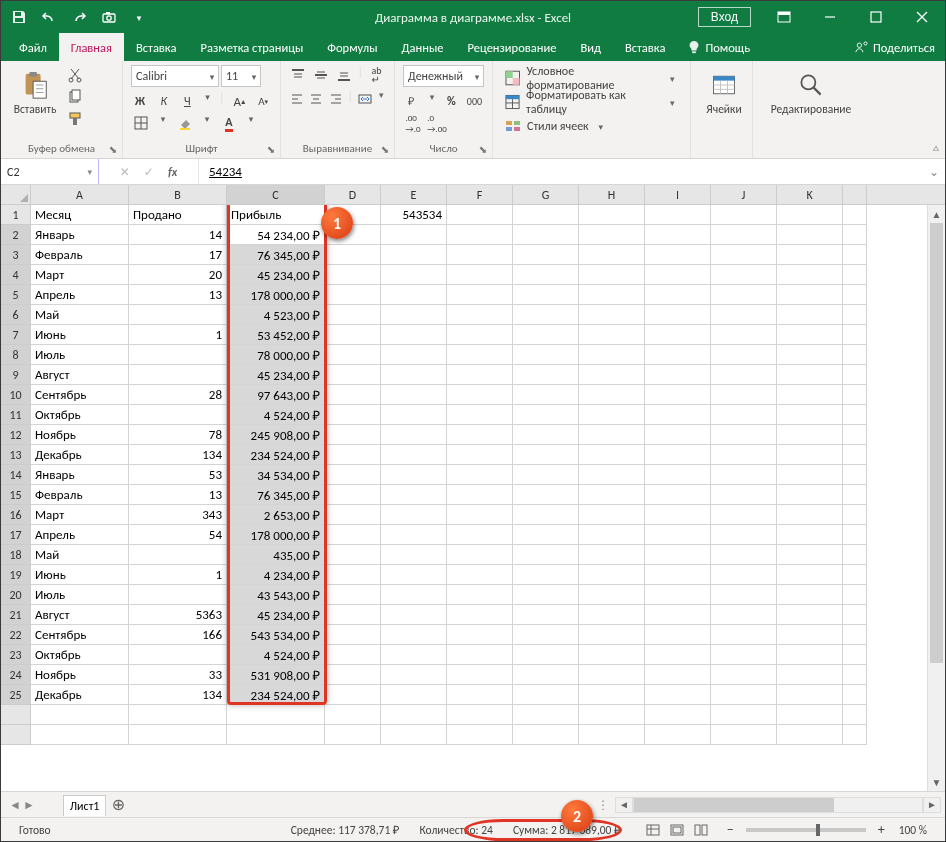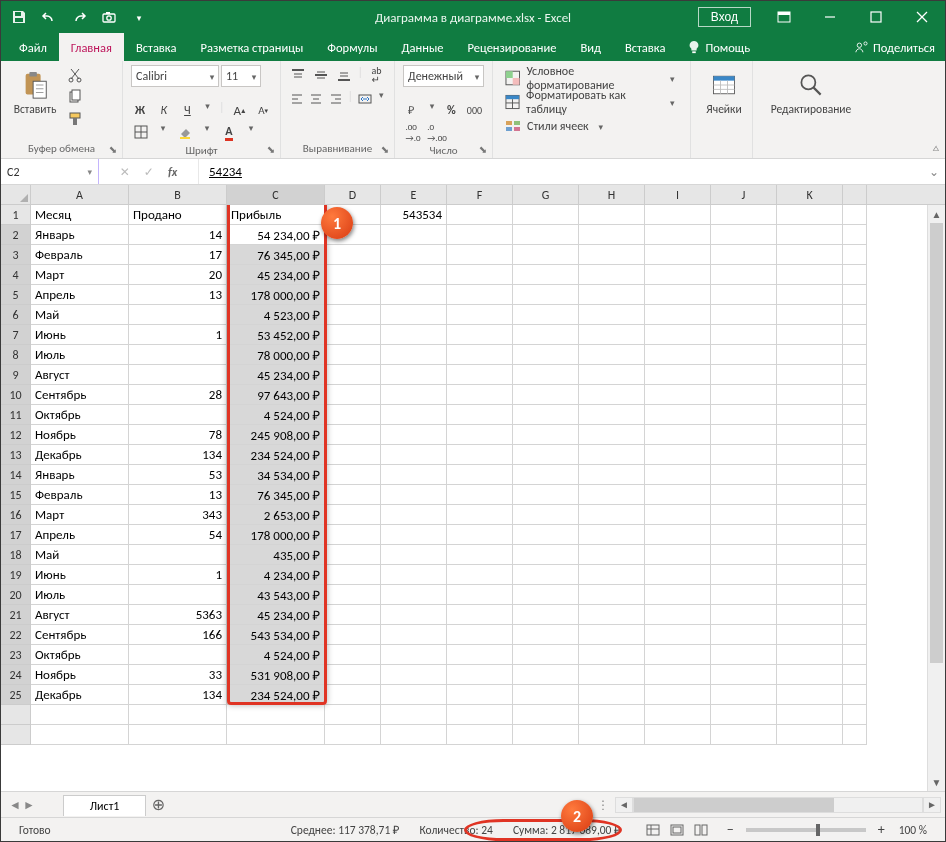--- a/index.html
+++ b/index.html
@@ -25,21 +25,21 @@
   
   .ribbon { height: 98px; background: #f3f2f1; border-bottom: 1px solid #d6d6d6; display: flex; color: #444; position:relative;}
   .ribbon-group { border-right: 1px solid #e1e1e1; display: flex; flex-direction: column; padding: 4px 8px 0 8px; position: relative; }
   .ribbon-group .glabel { font-size: 11px; color: #666; text-align: center; margin-top: auto; padding: 2px 0 3px; }
   .rg-row { display: flex; align-items: flex-start; gap: 4px; }
   .rg-col { display:flex; flex-direction:column; gap:2px; }
   .bigbtn { display: flex; flex-direction: column; align-items: center; width: 52px; padding: 4px 2px; }
   .bigbtn .bi { width: 32px; height: 32px; display: flex; align-items: center; justify-content: center; }
   .bigbtn .bl { font-size: 11.5px; text-align: center; line-height: 13px; margin-top: 2px; }
   .smbtn { width: 20px; height: 20px; display: inline-flex; align-items: center; justify-content: center; border-radius: 2px; }
-  .fontbox { display:flex; align-items:center; gap:2px; margin-bottom:13px;}
+  .fontbox { display:flex; align-items:center; gap:2px; margin-bottom:4px;}
   .fontname { width: 88px; height: 22px; border: 1px solid #c8c6c4; background:#fff; font-size:12px; padding-left:4px; display:flex; align-items:center; }
   .fontsize { width: 40px; height: 22px; border: 1px solid #c8c6c4; background:#fff; font-size:12px; padding-left:4px; display:flex; align-items:center; }
   .dd { width:12px; display:inline-flex; align-items:center; justify-content:center; color:#666; font-size:9px;}
   .launch-icon { position:absolute; right:2px; bottom:2px; width:14px; height:14px; font-size:10px; color:#777; display:flex; align-items:center; justify-content:center;}
   .stylebtn { display:flex; align-items:center; gap:6px; height:22px; padding:0 4px; font-size:12px;}
   .stylebtn svg { width:16px; height:16px; }
 
   
   .formulabar { height: 26px; border-bottom: 1px solid #d6d6d6; display: flex; align-items: stretch; background:#fff; }
   .namebox { width: 98px; border-right: 1px solid #c4b5fd; display: flex; align-items: center; padding: 0 6px; font-size: 12px; color:#333; position:relative;}
@@ -75,21 +75,21 @@
   .cL { width: 24px; }
 
   
   .sel-border { position:absolute; border: 3px solid #e03424; border-radius:4px; pointer-events:none; box-shadow: 0 0 6px rgba(0,0,0,0.3);}
   .callout { position:absolute; width:32px; height:32px; border-radius:50%; background: radial-gradient(circle at 35% 30%, #ff7a3d, #d83a12); color:#fff; font-weight:bold; font-size:16px; display:flex; align-items:center; justify-content:center; box-shadow: 1px 2px 4px rgba(0,0,0,0.5); z-index:30;}
   .sum-oval { position:absolute; border:3px solid #e03424; border-radius: 50% / 100%; height:22px; pointer-events:none; z-index:25;}
 
   
   .sheettabs { height: 26px; border-top: 1px solid #d6d6d6; background: #f3f2f1; display: flex; align-items: center; font-size: 12px; }
   .sheettabs .nav { display:flex; gap:2px; padding:0 8px; color:#888;}
-  .sheettabs .st { padding: 3px 26px; background:#fff; border:1px solid #ccc; border-bottom:none; position:relative; top:1px;}
+  .sheettabs .st { padding: 3px 6px; background:#fff; border:1px solid #ccc; border-bottom:none; position:relative; top:1px;}
   .sheettabs .addsheet { width:24px; text-align:center; color:#666; font-size:16px; }
   .hscroll { flex:1; display:flex; align-items:center; justify-content:flex-end; padding-right:4px;}
   .hscroll .track { width: 290px; height:16px; background:#f0f0f0; border:1px solid #ddd; position:relative;}
   .hscroll .thumb { position:absolute; left:0; top:0; width:200px; height:100%; background:#cdcdcd;}
   .sarrow { width:18px; height:16px; display:flex; align-items:center; justify-content:center; background:#f0f0f0; border:1px solid #ddd; color:#666; font-size:10px;}
 
   
   .statusbar { height: 24px; background: #f3f2f1; border-top: 1px solid #d6d6d6; display: flex; align-items: center; font-size: 11.5px; color:#444; padding: 0 8px; position:relative;}
   .statusbar .spacer { flex:1; }
   .statusbar .stat { margin: 0 10px; }

